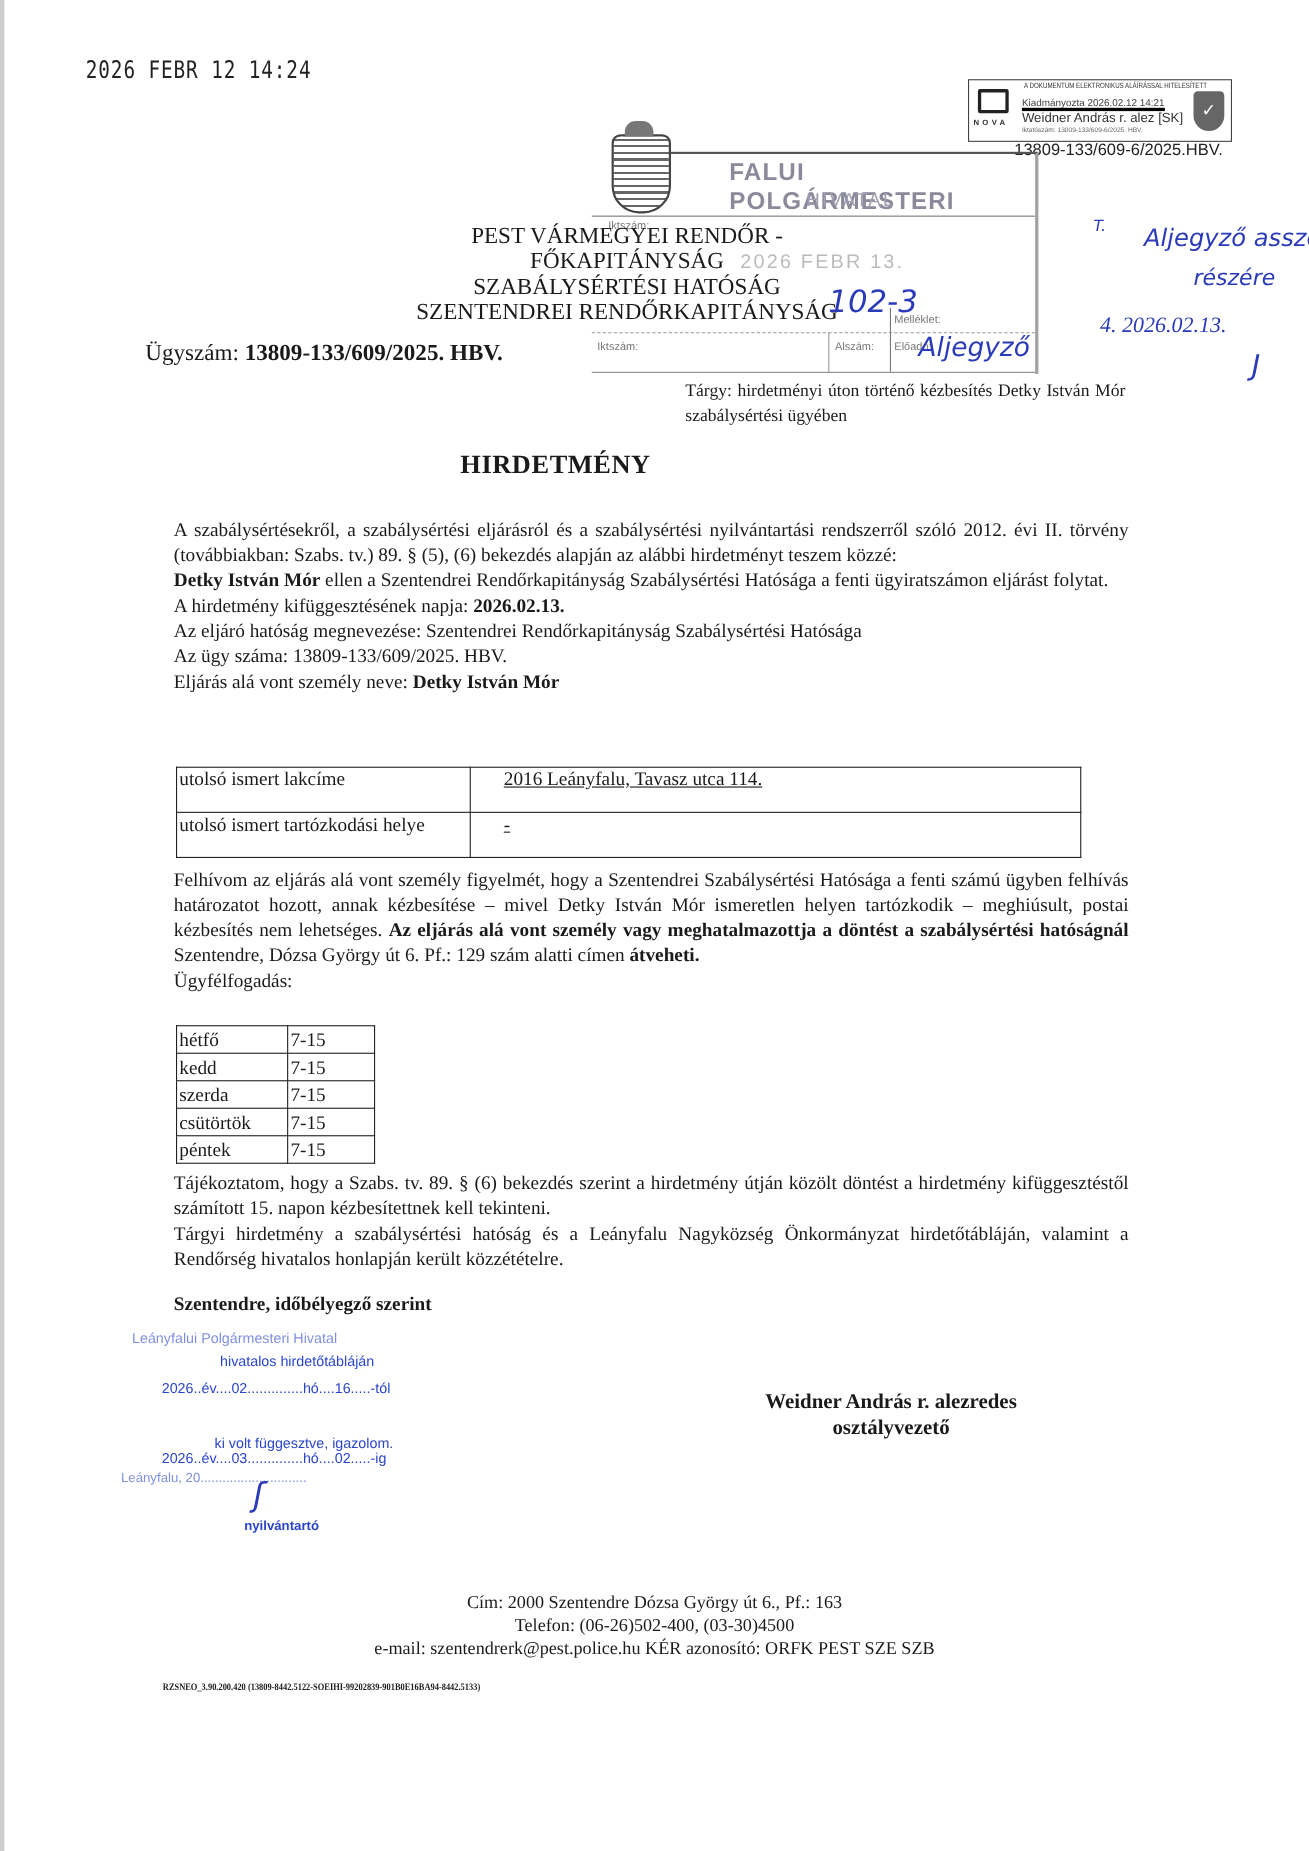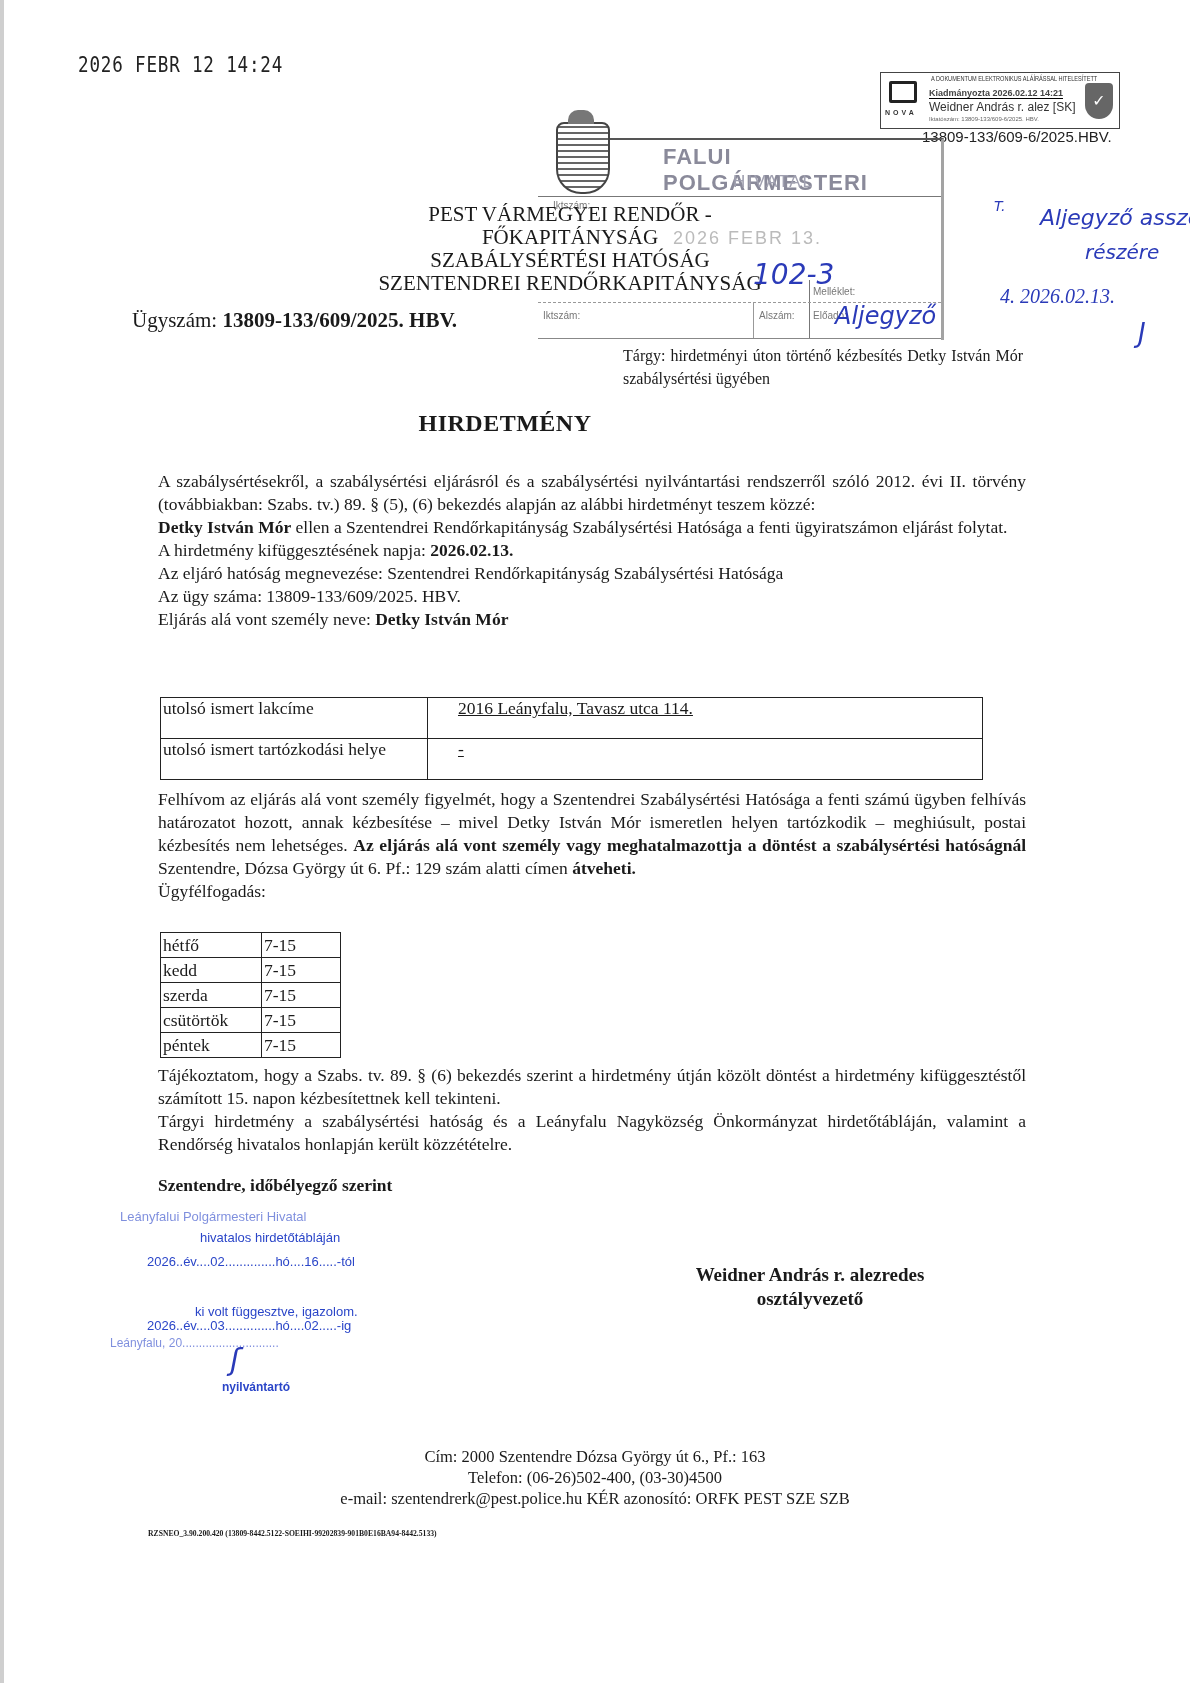--- a/index.html
+++ b/index.html
@@ -6,21 +6,21 @@
   body { width: 1190px; height: 1683px; position: relative; overflow: hidden;
          font-family: "Liberation Serif", "DejaVu Serif", serif; color: #1a1a1a; }
   .abs { position: absolute; }
   .left-edge { left: 0; top: 0; width: 4px; height: 1683px; background: #cfcfcf; }
   .recv-stamp { left: 78px; top: 52px; font-family: "DejaVu Sans Mono", monospace; font-size: 22px; color: #222; transform: scaleX(0.8); transform-origin: left; letter-spacing: 1px; }
   
   .esig { left: 880px; top: 72px; width: 238px; height: 55px; border: 1px solid #444; font-family: "Liberation Sans", sans-serif; color: #333; }
   .esig .monitor { position: absolute; left: 8px; top: 8px; width: 22px; height: 16px; border: 3px solid #222; border-radius: 2px; }
   .esig .nova { position: absolute; left: 4px; top: 36px; font-size: 7px; letter-spacing: 3px; font-weight: bold; }
   .esig .l1 { position: absolute; left: 50px; top: 2px; font-size: 7px; transform: scaleX(0.8); transform-origin: left; white-space: nowrap; }
-  .esig .l2 { position: absolute; left: 48px; top: 15px; font-size: 9px; font-weight: bold; color: #444; white-space: nowrap; border-bottom: 1px solid #000000; }
+  .esig .l2 { position: absolute; left: 48px; top: 15px; font-size: 9px; font-weight: normal; color: #444; white-space: nowrap; border-bottom: 3px solid #000000; }
   .esig .l3 { position: absolute; left: 48px; top: 27px; font-size: 12px; white-space: nowrap; }
   .esig .l4 { position: absolute; left: 48px; top: 43px; font-size: 6px; color: #666; white-space: nowrap; }
   .esig .shield { position: absolute; right: 6px; top: 10px; width: 28px; height: 36px; background: #666; border-radius: 4px 4px 14px 14px; color: #fff; font-size: 16px; text-align: center; line-height: 36px; }
   .ref-num { left: 922px; top: 128px; font-family: "Liberation Sans", sans-serif; font-size: 15px; color: #222; }
   
   .reg-stamp { left: 573px; top: 138px; width: 368px; height: 200px; border-top: 2px solid #555; border-right: 3px solid #a3a3a3; }
   .reg-stamp .title { position: absolute; left: 90px; top: 4px; font-family: "Liberation Sans", sans-serif; font-weight: bold; font-size: 22px; color: #8a8a9a; letter-spacing: 1px; }
   .reg-stamp .sub { position: absolute; left: 160px; top: 32px; font-family: "Liberation Sans", sans-serif; font-size: 17px; color: #a0a0b0; letter-spacing: 2px; }
   .reg-stamp .hr1 { position: absolute; left: -35px; top: 56px; width: 403px; border-top: 1px solid #777; }
   .reg-stamp .hr2 { position: absolute; left: -35px; top: 162px; width: 403px; border-top: 1px dashed #999; }

